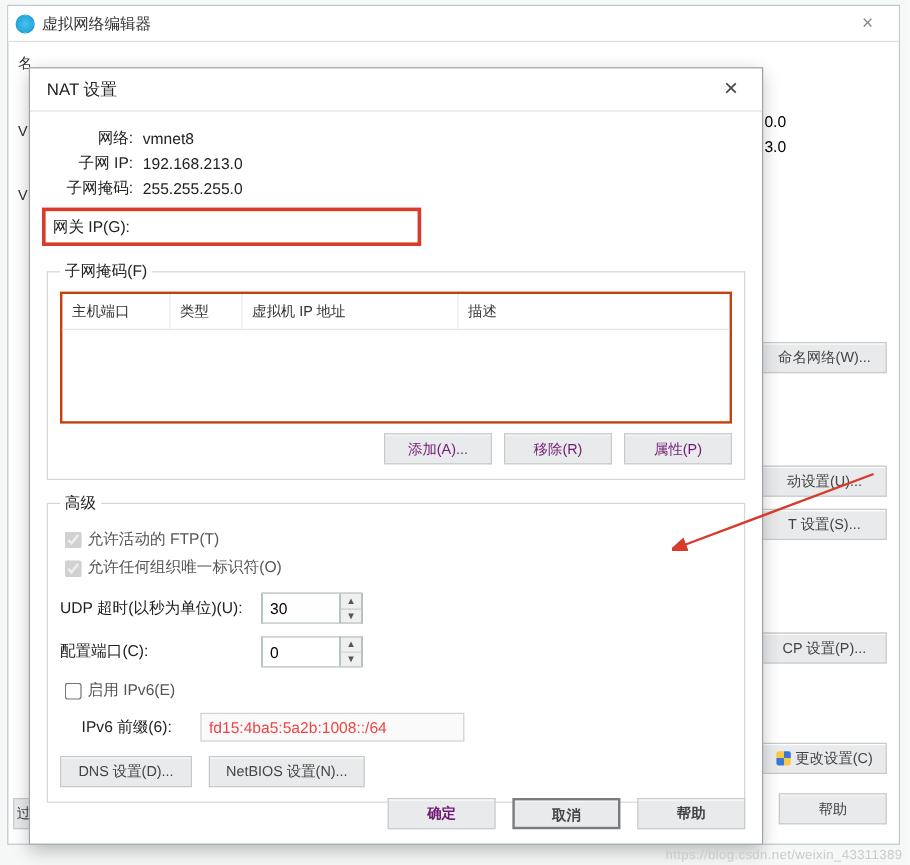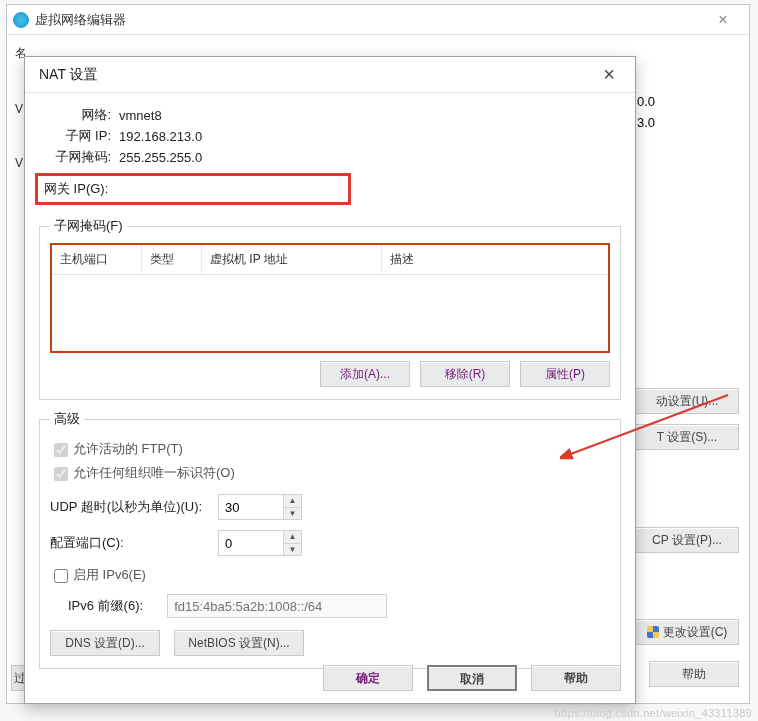--- a/index.html
+++ b/index.html
@@ -97,21 +97,21 @@
   .spin-row .lbl { width:160px; }
   .spin {
     display:inline-flex; align-items:stretch; height:26px; border:1px solid #cfd2d5; background:#14532d;
   }
   .spin input { width:64px; border:none; padding:2px 6px; font-size:13px; outline:none; }
   .spin .arrows { width:18px; border-left:1px solid #d2d5d8; display:flex; flex-direction:column; }
   .spin .arrows span { flex:1; font-size:8px; display:flex; align-items:center; justify-content:center; color:#555; background:#efefef; cursor:pointer; }
   .spin .arrows span:first-child{border-bottom:1px solid #d2d5d8;}
 
   .pfx-row { display:flex; align-items:center; gap:24px; margin:8px 0 12px 18px; font-size:13px; }
-  .pfx-row input { width:220px; height:24px; border:1px solid #cfd2d5; padding:2px 6px; background:#fafafa; color:#737373; font-size:13px; }
+  .pfx-row input { width:220px; height:24px; border:1px solid #cfd2d5; padding:2px 6px; background:#fafafa; color:#ef4444; font-size:13px; }
 
   .dlg-footer {
     position:absolute; left:0; right:0; bottom:6px; padding:6px 14px;
     display:flex; justify-content:flex-end; gap:14px;font-weight:bold;
   }
   .dlg-footer .btn.cancel { border:2px solid #7a7c7e; }
 
   
   .arrow {
     position:absolute; left:560px; top:393px; width:170px; height:70px; pointer-events:none;
@@ -133,20 +133,23 @@
   <div class="parent-body">
     <div class="parent-sideletters">
       <div>名</div>
       <div>V</div>
       <div>V</div>
     </div>
 
     <div class="rhs-col" style="top:56px">
       <div class="rhs-val">0.0</div>
       <div class="rhs-val">3.0</div>
+    </div>
+    <div class="rhs-col" style="top:250px">
+      <div class="rhs-btn">命名网络(W)...</div>
     </div>
     <div class="rhs-col" style="top:353px">
       <div class="rhs-btn">动设置(U)...</div>
       <div class="rhs-btn">T 设置(S)...</div>
     </div>
     <div class="rhs-col" style="top:492px">
       <div class="rhs-btn">CP 设置(P)...</div>
     </div>
     <div class="rhs-col" style="top:584px">
       <div class="rhs-btn shield">更改设置(C)</div>

